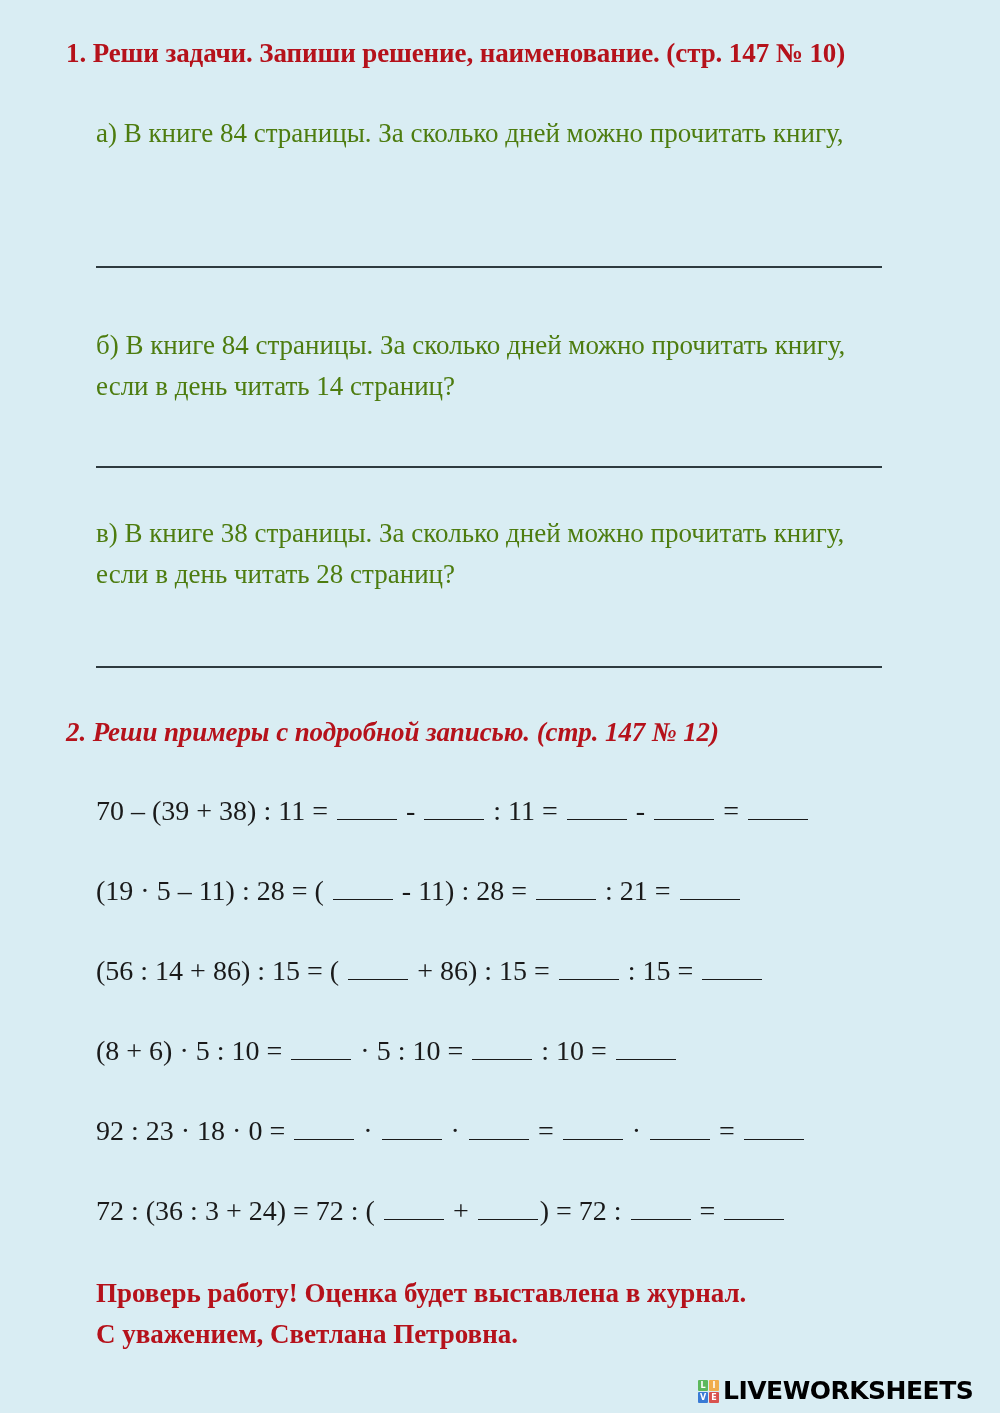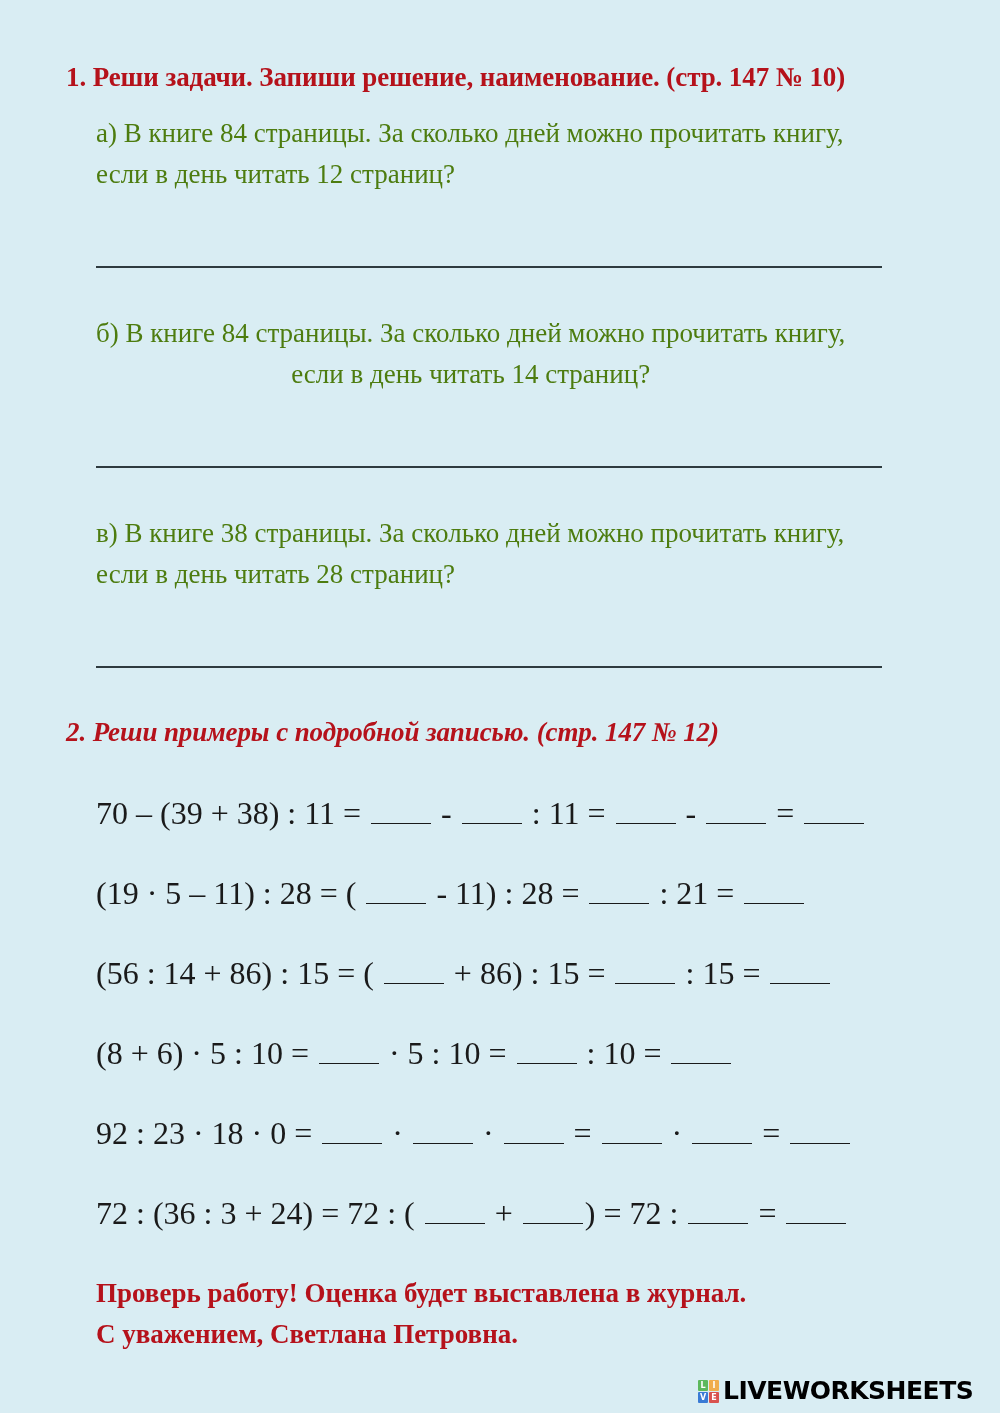--- a/index.html
+++ b/index.html
@@ -38,21 +38,21 @@
       position: absolute;
       left: 96px;
       width: 786px;
       height: 0;
       border-top: 2px solid #2e3b3f;
       background: transparent;
     }
     .expr {
       position: absolute;
       left: 96px;
-      font-size: 32px;
+      font-size: 28px;
       white-space: nowrap;
       color: #1a1a1a;
     }
     .blank {
       display: inline-block;
       width: 60px;
       border-bottom: 1.5px solid #1a1a1a;
       height: 22px;
       vertical-align: baseline;
       margin: 0 2px;
@@ -95,29 +95,28 @@
       font-weight: bold;
       font-size: 25px;
       color: #000000;
       letter-spacing: -0.5px;
       line-height: 26px;
     }
   </style>
 </head>
 <body>
 
-<div class="heading" style="top: 38px; margin-top: 24px;">1. Реши задачи. Запиши решение, наименование. (стр. 147 № 10)</div>
+<div class="heading" style="top: 38px;">1. Реши задачи. Запиши решение, наименование. (стр. 147 № 10)</div>
 
 <div class="task" style="top: 113px;">
   <div class="line">а) В книге 84 страницы. За сколько дней можно прочитать книгу,</div>
-  <div class="line">если в день читать 12 страниц?</div>
 </div>
 <div class="answer-line" style="top: 266px;"></div>
 
-<div class="task" style="top: 313px; text-align: center;">
+<div class="task" style="top: 325px;">
   <div class="line">б) В книге 84 страницы. За сколько дней можно прочитать книгу,</div>
   <div class="line">если в день читать 14 страниц?</div>
 </div>
 <div class="answer-line" style="top: 466px;"></div>
 
 <div class="task" style="top: 513px;">
   <div class="line">в) В книге 38 страницы. За сколько дней можно прочитать книгу,</div>
   <div class="line">если в день читать 28 страниц?</div>
 </div>
 <div class="answer-line" style="top: 666px;"></div>

